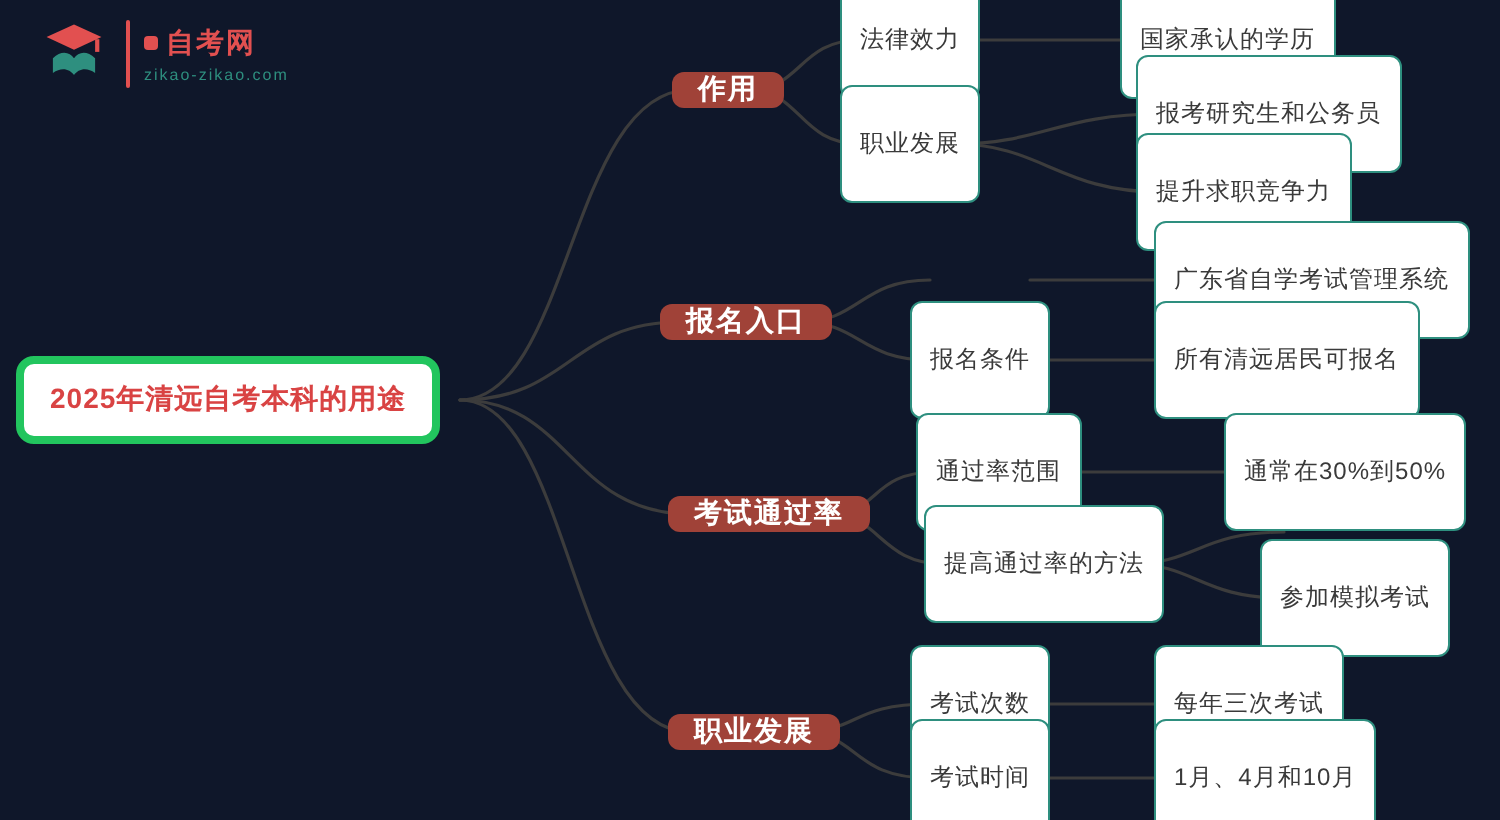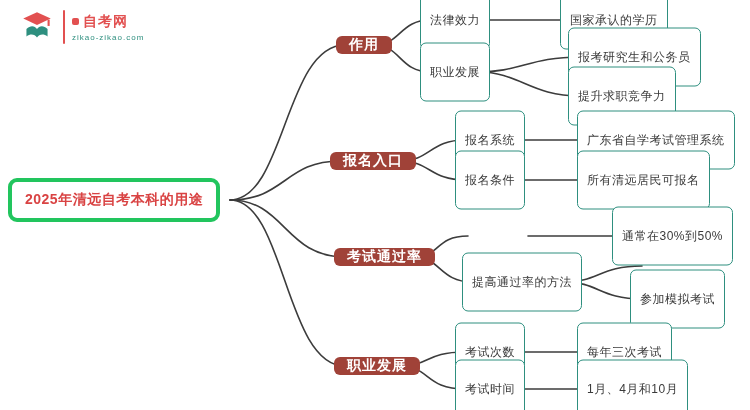--- a/index.html
+++ b/index.html
@@ -3,21 +3,21 @@
 <meta charset="utf-8">
 <style>
   html,body{margin:0;padding:0;}
   body{
     font-family:"Liberation Sans","DejaVu Sans",sans-serif;
     background:#f2ead8;
   }
   .canvas{
     position:relative;
     width:750px;height:410px;
-    background:#ffffff;
+    background:#0f172a;
     overflow:hidden;
   }
   .lines{position:absolute;left:0;top:0;z-index:1;}
   .node{
     position:absolute;
     transform:translateY(-50%);
     white-space:nowrap;
     z-index:2;
     box-sizing:border-box;
   }
@@ -128,25 +128,25 @@
   <div class="node branch" style="left:330px;top:161px">报名入口</div>
   <div class="node branch" style="left:334px;top:257px">考试通过率</div>
   <div class="node branch" style="left:334px;top:366px">职业发展</div>
 
   <div class="node sub" style="left:420px;top:20px">法律效力</div>
   <div class="node leaf" style="left:560px;top:20px">国家承认的学历</div>
   <div class="node sub" style="left:420px;top:72px">职业发展</div>
   <div class="node leaf" style="left:568px;top:57px">报考研究生和公务员</div>
   <div class="node leaf" style="left:568px;top:96px">提升求职竞争力</div>
 
-  <div class="node sub" style="left:455px;top:140px">报名系统</div>
   <div class="node leaf" style="left:577px;top:140px">广东省自学考试管理系统</div>
   <div class="node sub" style="left:455px;top:180px">报名条件</div>
   <div class="node leaf" style="left:577px;top:180px">所有清远居民可报名</div>
 
+  <div class="node sub" style="left:458px;top:236px">通过率范围</div>
   <div class="node leaf" style="left:612px;top:236px">通常在30%到50%</div>
   <div class="node sub" style="left:462px;top:282px">提高通过率的方法</div>
   <div class="node leaf" style="left:630px;top:299px">参加模拟考试</div>
 
   <div class="node sub" style="left:455px;top:352px">考试次数</div>
   <div class="node sub" style="left:455px;top:389px">考试时间</div>
   <div class="node leaf" style="left:577px;top:352px">每年三次考试</div>
   <div class="node leaf" style="left:577px;top:389px">1月、4月和10月</div>
 
 </div>

